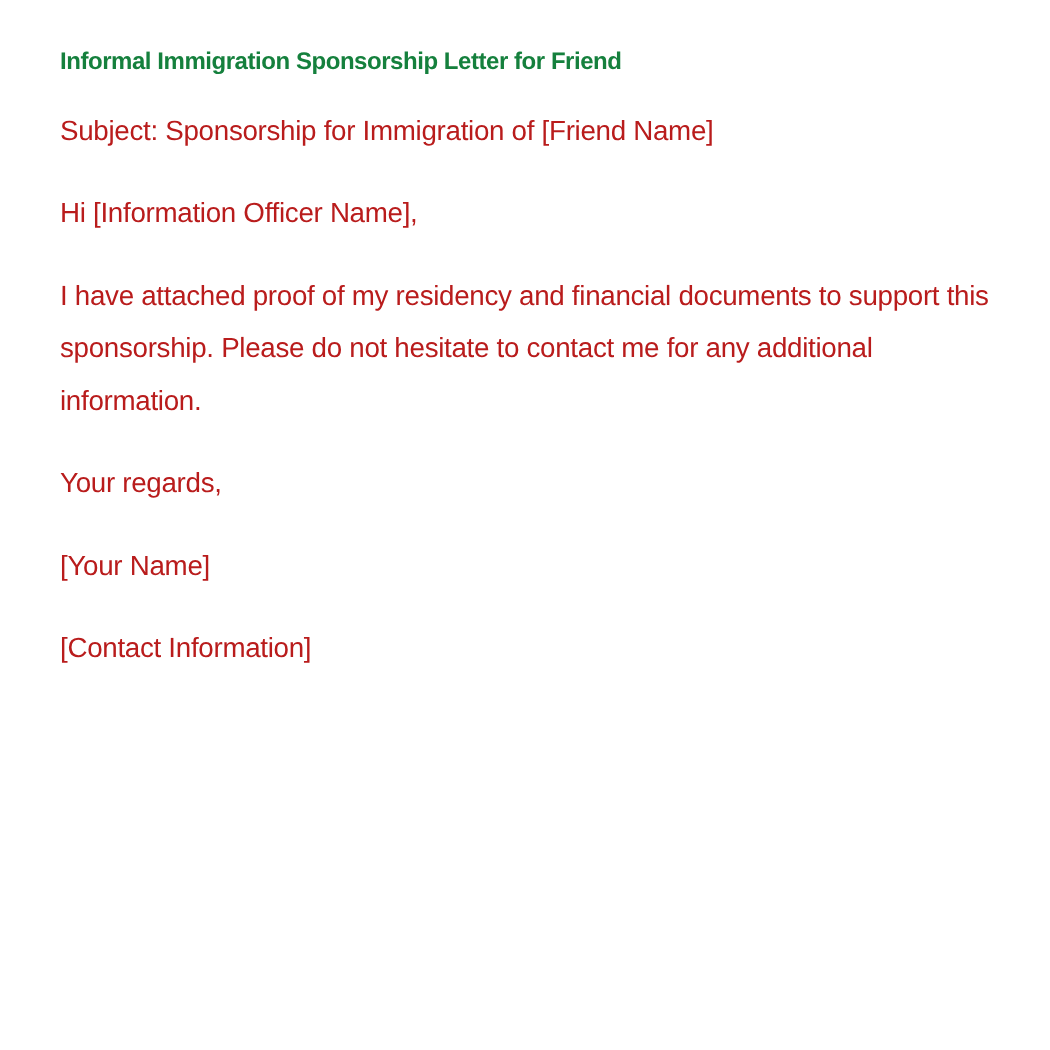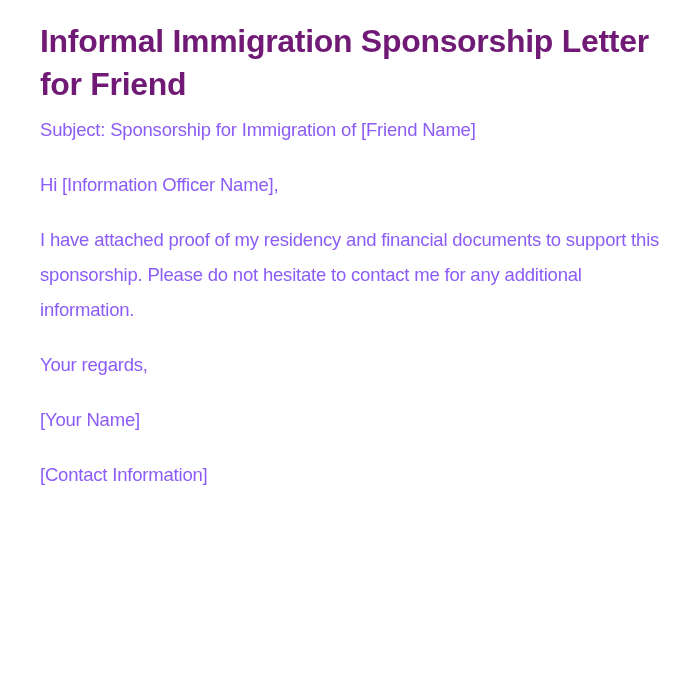--- a/index.html
+++ b/index.html
@@ -15,31 +15,31 @@
       font-family: "Liberation Sans", "DejaVu Sans", sans-serif;
     }
     .page {
       position: relative;
       padding: 20px 40px 0 40px;
       box-sizing: border-box;
       width: 700px;
     }
     .title {
       font-weight: bold;
-      font-size: 32px;
+      font-size: 16px;
       line-height: 43px;
       margin: 0 0 6px 0;
       letter-spacing: -0.3px;
-      color: #701a75;
+      color: #15803d;
     }
     .para {
       font-size: 18.5px;
       line-height: 35px;
       margin: 0 0 20px 0;
-      color: #8b5cf6;
+      color: #b91c1c;
       letter-spacing: -0.2px;
     }
   </style>
 </head>
 <body>
 
 <div class="page">
   <h1 class="title">Informal Immigration Sponsorship Letter for Friend</h1>
   <p class="para">Subject: Sponsorship for Immigration of [Friend Name]</p>
   <p class="para">Hi [Information Officer Name],</p>

